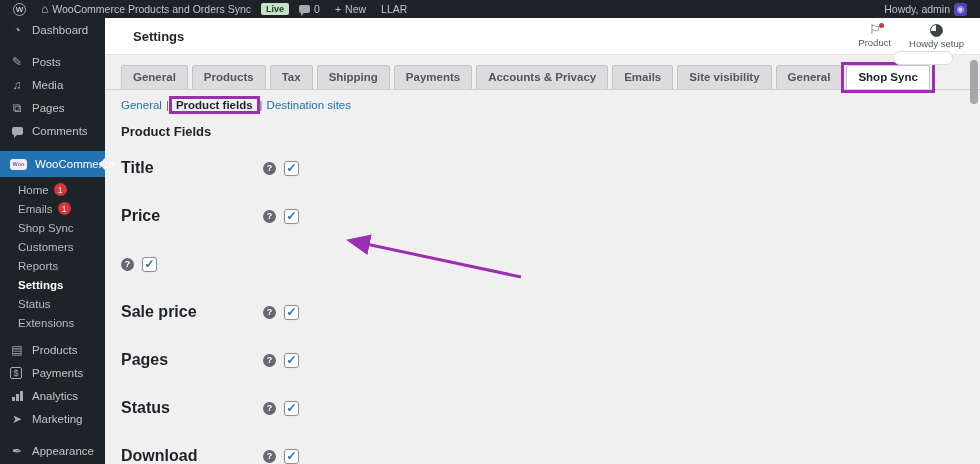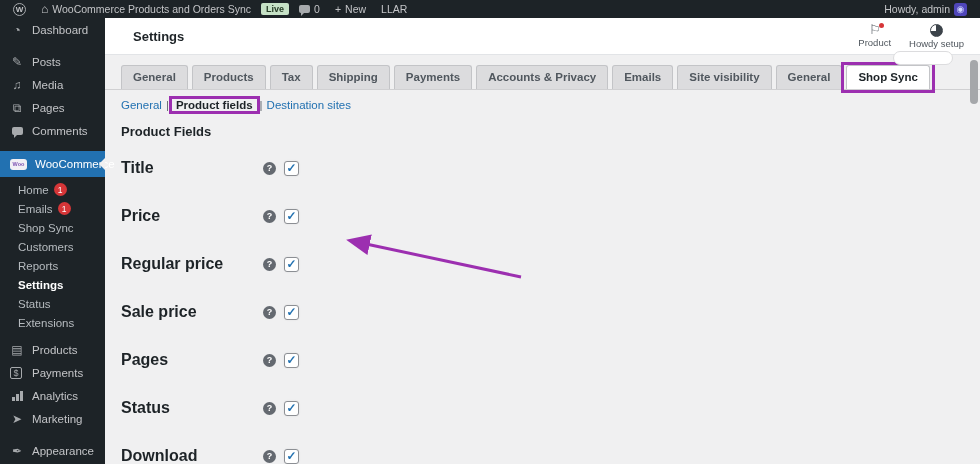--- a/index.html
+++ b/index.html
@@ -262,21 +262,20 @@
         <span class="flabel">Title</span>
         <span class="help-ic">?</span>
         <span class="cbx">✓</span>
       </div>
       <div class="frow">
         <span class="flabel">Price</span>
         <span class="help-ic">?</span>
         <span class="cbx">✓</span>
       </div>
       <div class="frow">
-        <span class="flabel">Regular price</span>
         <span class="help-ic">?</span>
         <span class="cbx">✓</span>
       </div>
       <div class="frow">
         <span class="flabel">Sale price</span>
         <span class="help-ic">?</span>
         <span class="cbx">✓</span>
       </div>
       <div class="frow">
         <span class="flabel">Pages</span>

